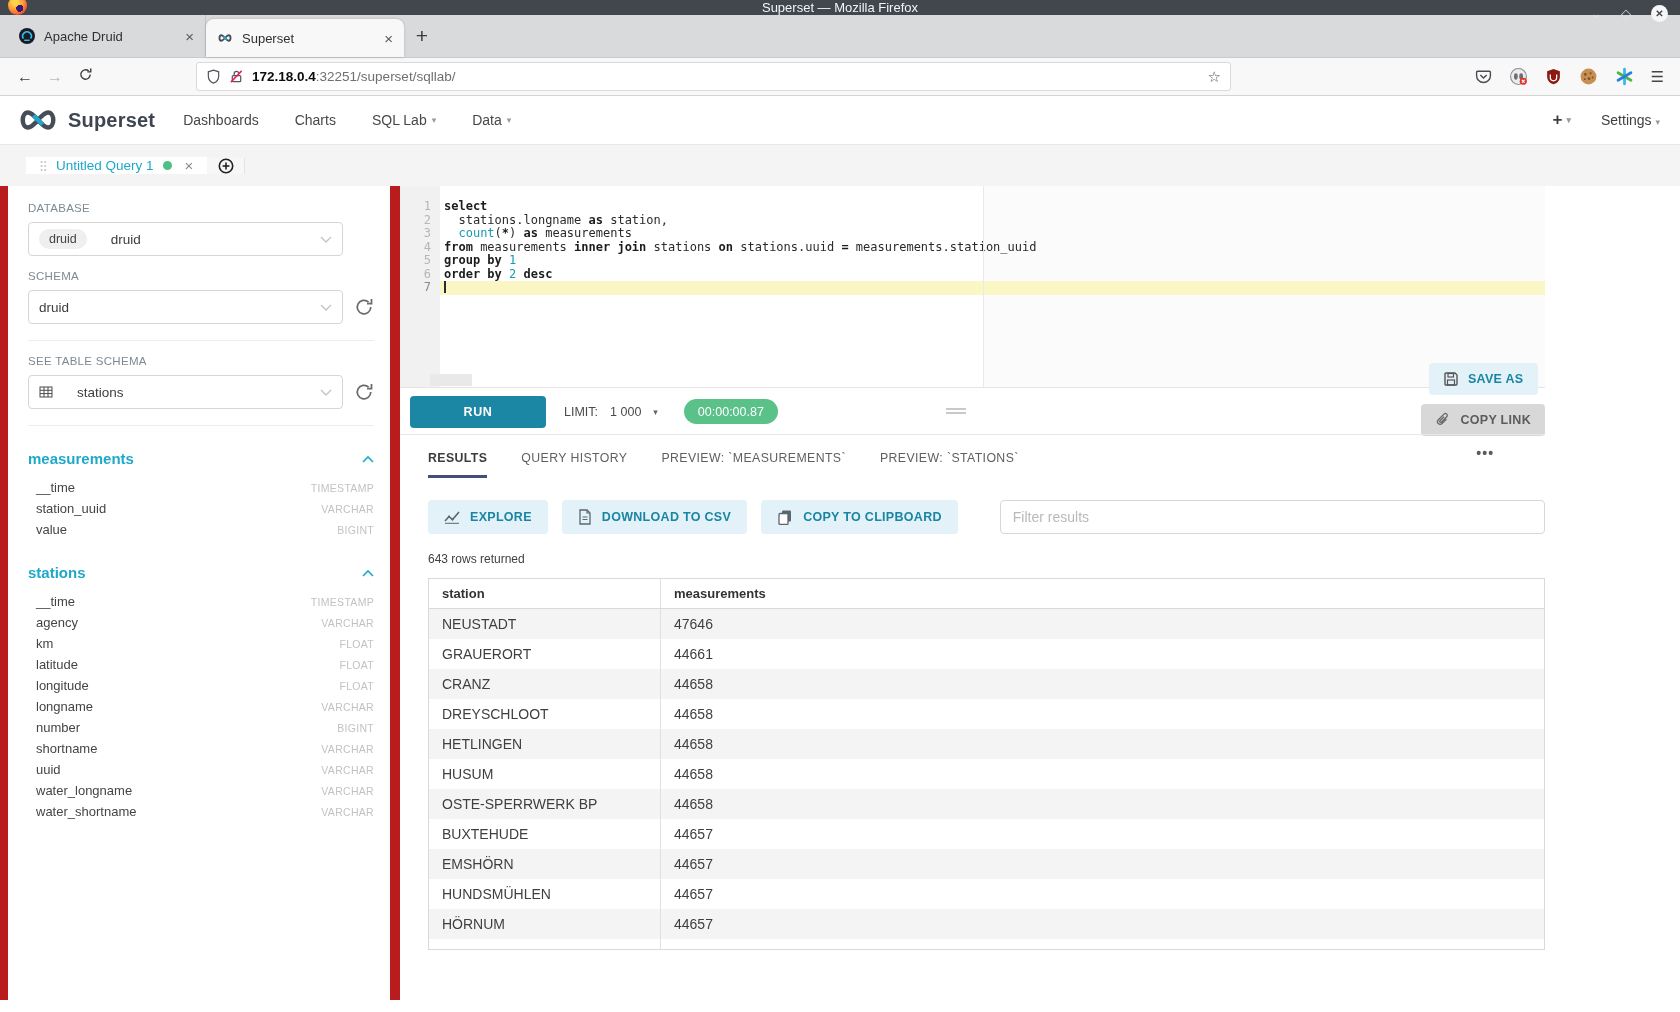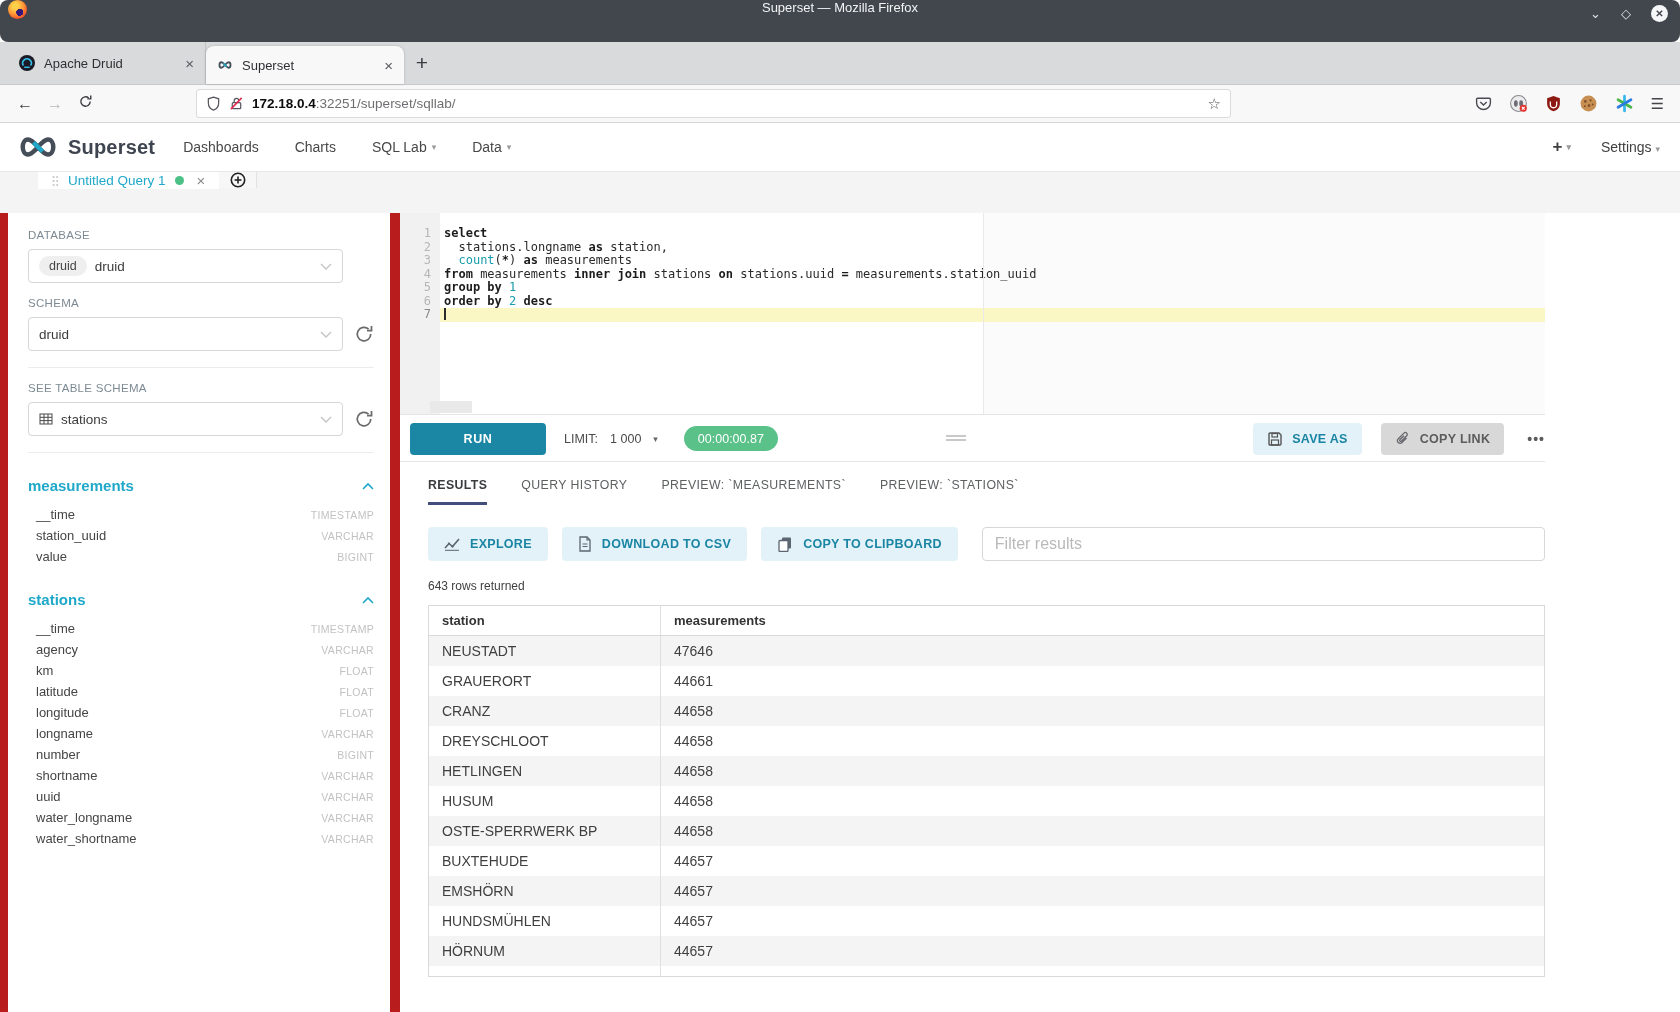--- a/index.html
+++ b/index.html
@@ -1,20 +1,20 @@
 <!DOCTYPE html>
 <html><head>
 <meta charset="utf-8">
 <style>
   * { box-sizing: border-box; margin: 0; padding: 0; }
   body { font-family: "Liberation Sans", sans-serif; background:#888; }
   .window { position:relative; width:1680px; height:1012px; background:#fff; overflow:hidden; font-family:"Liberation Sans", sans-serif; }
 
   
-  .titlebar { height:42px; background:#42474e; display:flex; align-items:flex-start; position:relative;border-radius:8px; }
+  .titlebar { height:15px; background:#42474e; display:flex; align-items:flex-end; position:relative; }
   .ff-icon { width:19px; height:19px; border-radius:50%; margin-left:8px;
     background: radial-gradient(circle at 62% 65%, #30197a 0 20%, rgba(0,0,0,0) 21%),
                 radial-gradient(circle at 38% 32%, #ffd04a 0 16%, #ff9a36 45%, #f3542d 74%, #c2185b 100%); }
   .tb-title { position:absolute; left:0; right:0; text-align:center; font-size:13px; color:#f2f4f6; }
   .win-controls { position:absolute; right:12px; top:0; height:27px; display:flex; align-items:center; gap:20px; }
   .wc { color:#dfe2e6; font-size:13px; line-height:1; }
   .wc-close { width:17px; height:17px; border-radius:50%; background:#f5f6f7; color:#42474e; display:flex; align-items:center; justify-content:center; font-size:10px; font-weight:bold; }
 
   
   .tabstrip { height:43px; background:#d9dadc; border-bottom:1px solid #c9cacc; display:flex; align-items:stretch; padding-left:8px; }
@@ -39,37 +39,37 @@
   
   .appheader { height:49px; background:#fff; border-bottom:1px solid #e8e8e8; display:flex; align-items:center; padding:0 20px 0 16px; }
   .brand { font-size:20px; font-weight:bold; color:#3f4550; margin-left:8px; letter-spacing:.2px; }
   .appnav { display:flex; gap:36px; margin-left:28px; font-size:14px; color:#484848; }
   .appnav .item { display:flex; align-items:center; gap:5px; }
   .caret { font-size:9px; color:#9a9a9a; }
   .header-right { margin-left:auto; display:flex; align-items:center; gap:30px; color:#3f3f3f; font-size:14px; }
   .plus-item { font-size:17px; font-weight:bold; display:flex; align-items:center; gap:4px; }
 
   
-  .qtabbar { height:41px; background:#f4f4f5; display:flex; align-items:flex-start; padding-left:38px; }
+  .qtabbar { height:41px; background:#f4f4f5; display:flex; align-items:center; padding-left:26px; }
   .qtab { background:#fff; display:flex; align-items:center; gap:9px; padding:0 14px; font-size:13.5px; }
   .qtab-title { color:#1fa8c9; }
   .qdot { width:9px; height:9px; border-radius:50%; background:#4cc086; }
   .qclose { color:#8a8a8a; font-size:15px; margin-left:4px; }
   .qplus { width:38px; background:#f7f7f8; border-right:1px solid #e3e3e4; display:flex; align-items:center; justify-content:center; }
 
   
   .main { height:814px; background:#b91c1c; display:flex; padding-left:8px; gap:10px; }
   .sidebar { width:382px; background:#fff; padding:14px 16px 0 20px; overflow:hidden; }
   .pane { flex:1; background:#fff; position:relative; overflow:hidden; }
 
   
   .sb-label { font-size:11.5px; color:#7d8a93; letter-spacing:.3px; margin:14px 0 8px; }
   .sb-label:first-child { margin-top:2px; }
   .sb-row { display:flex; align-items:center; gap:11px; }
-  .sb-select { flex:1; height:34px; border:1px solid #d6d6d7; border-radius:4px; background:#fff; display:flex; align-items:center; padding:0 10px; font-size:13.5px; color:#3c3c3c; gap:8px; }
+  .sb-select { flex:1; height:34px; border:1px solid #d6d6d7; border-radius:4px; background:#fff; display:flex; align-items:center; padding:0 10px; font-size:13.5px; color:#3c3c3c; gap:24px; }
   .sb-chevron { margin-left:auto; }
   .pill { background:#efefef; border-radius:11px; padding:3px 10px; font-size:12.5px; color:#444; }
   .spacer20 { width:20px; flex:none; }
   .sb-refresh { width:20px; height:20px; flex:none; }
   .divider { border-top:1px solid #ececec; margin-top:16px; }
   .sb-section { display:flex; align-items:center; margin:24px 0 10px; }
   .sb-section-name { font-size:15px; font-weight:bold; color:#1fa8c9; }
   .sb-section svg { margin-left:auto; }
   .sb-col { display:flex; align-items:center; height:21px; padding-left:8px; }
   .cname { font-size:13px; color:#454545; }
@@ -91,37 +91,37 @@
   .pm-tint { position:absolute; left:584px; top:0; bottom:1px; width:561px; background:rgba(0,0,0,.015); }
   .hthumb { position:absolute; left:30px; bottom:2px; width:42px; height:12px; background:#e9e9ea; }
 
   
   .toolbar { height:47px; display:flex; align-items:center; padding:0 135px 0 10px; position:relative; }
   .toolbar::after { content:""; position:absolute; left:0; right:135px; bottom:0; height:1px; background:#e7e7e7; }
   .run-btn { width:136px; height:32px; background:#1b87a5; border:none; border-radius:4px; color:#fff; font-weight:bold; font-size:12.5px; letter-spacing:.6px; display:flex; align-items:center; justify-content:center; font-family:inherit; }
   .limit { margin-left:18px; display:flex; align-items:center; gap:12px; font-size:12.5px; color:#4a4a4a; }
   .limit .caret { color:#666; }
   .timer { margin-left:26px; height:25px; padding:0 14px; background:#5ac189; border-radius:13px; color:#fff; font-size:12.5px; display:flex; align-items:center; }
-  .tb-right { margin-left:auto; display:flex; align-items:center; gap:19px; }
+  .tb-right { margin-left:auto; display:flex; align-items:center; gap:9px;flex-direction:column; }
   .btn { height:32px; padding:0 14px; border:none; border-radius:4px; font-weight:bold; font-size:12.5px; display:flex; align-items:center; gap:9px; font-family:inherit; letter-spacing:.3px; }
   .btn-save { background:#e3f2f8; color:#1a85a3; }
   .btn-copylink { background:#d8d8d8; color:#5c5c5c; }
   .more-btn { color:#5c5c5c; font-weight:bold; font-size:14px; letter-spacing:1px; margin-left:4px; }
   .grip { position:absolute; left:546px; top:20px; width:20px; }
   .grip span { display:block; height:2px; background:#c9c9c9; margin-bottom:2px; }
 
   
   .south { padding:16px 135px 0 28px; }
   .rtabs { display:flex; gap:34px; font-size:12.3px; letter-spacing:.4px; color:#5d5f61; }
   .rtab { position:relative; padding-bottom:13px; }
   .rtab.active { color:#3a3c3e; font-weight:bold; }
   .rtab.active::after { content:""; position:absolute; left:0; right:0; bottom:0; height:3px; background:#444e7c; }
   .actions { margin-top:22px; display:flex; align-items:center; gap:14px;border-radius:6px; }
   .btn-light { height:34px; padding:0 16px; background:#e3f2f8; border:none; border-radius:4px; color:#1a85a3; font-weight:bold; font-size:12.5px; display:flex; align-items:center; gap:10px; font-family:inherit; letter-spacing:.3px; }
-  .filter-input { flex:1; margin-left:10px; height:34px; border:1px solid #d7d7d7; border-radius:4px; padding:0 12px; font-size:16px; color:#444; font-family:inherit; outline:none; }
+  .filter-input { flex:1; margin-left:28px; height:34px; border:1px solid #d7d7d7; border-radius:4px; padding:0 12px; font-size:14px; color:#444; font-family:inherit; outline:none; }
   .filter-input::placeholder { color:#b9b9b9; }
   .rows-returned { margin-top:18px; font-size:12px; color:#3f3f3f; }
   .rtable { margin-top:12px; border:1px solid #d9d9d9; height:372px; overflow:hidden; background:#fff; }
   .thead { display:flex; height:30px; border-bottom:1px solid #d9d9d9; }
   .th { display:flex; align-items:center; padding-left:13px; font-size:13px; font-weight:bold; color:#333; }
   .col1 { width:232px; border-right:1px solid #e0e0e0; flex:none; }
   .col2 { flex:1; }
   .trow { display:flex; height:30px; }
   .trow:nth-child(odd) { background:#f4f4f5; }
   .td { display:flex; align-items:center; padding-left:13px; font-size:14px; color:#3f3f3f; }

